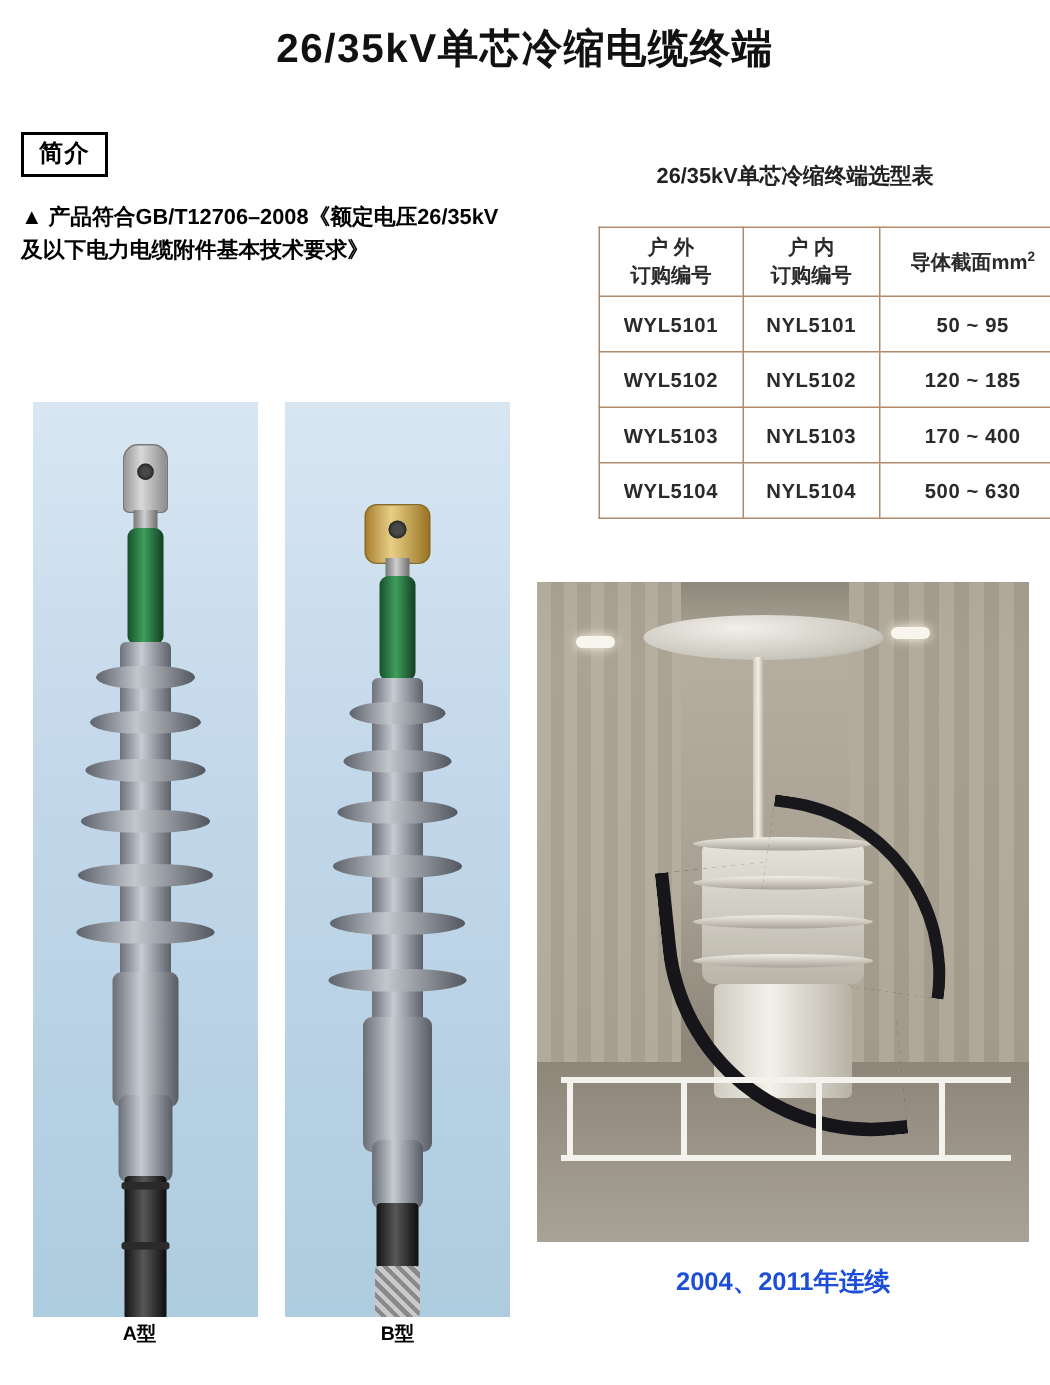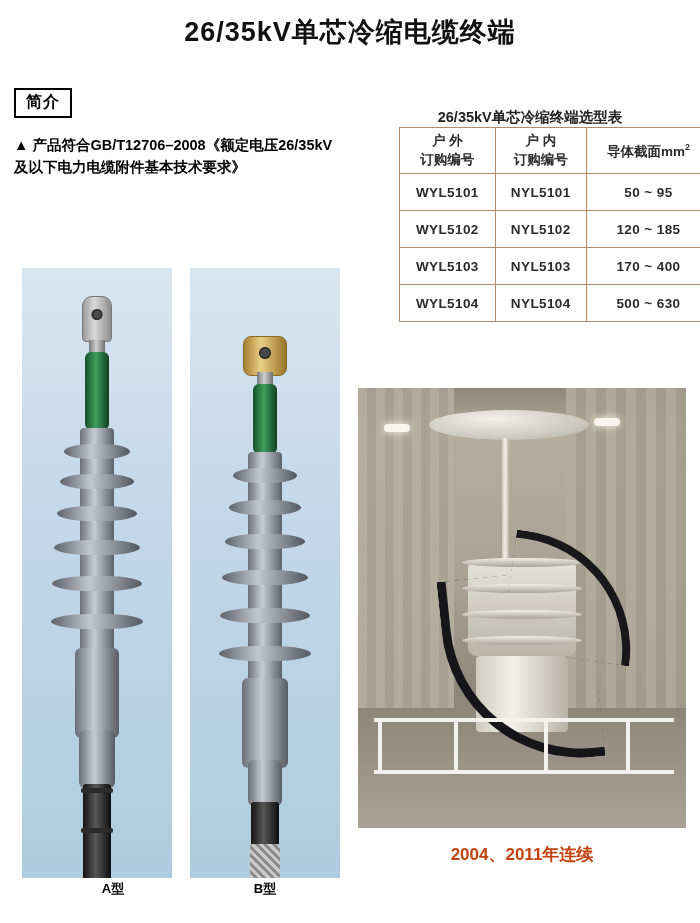--- a/index.html
+++ b/index.html
@@ -62,21 +62,21 @@
     position: absolute;
     left: 374px;
     top: 108px;
     width: 312px;
   }
   .table-caption {
     text-align: center;
     font-size: 14.5px;
     font-weight: bold;
     color: #222;
-    margin-bottom: 0;
+    margin-bottom: 24px;
   }
   table.spec {
     border-collapse: collapse;
     width: 100%;
     background: #fff;
     margin-left: 25px;
   }
   table.spec th, table.spec td {
     border: 1px solid #b08a6a;
     text-align: center;
@@ -116,21 +116,21 @@
   .photo-a { left: 8px; }
   .photo-b { left: 176px; }
   .photo-label {
     position: absolute;
     top: 612px;
     width: 150px;
     text-align: center;
     font-size: 13px;
     font-weight: bold;
   }
-  .label-a { left: 24px; }
+  .label-a { left: 4px; }
   .label-b { left: 176px; }
 
   
   .lug {
     position: absolute;
     left: 50%;
     transform: translateX(-50%);
     width: 30px; height: 46px;
     border-radius: 10px 10px 4px 4px;
   }
@@ -322,21 +322,21 @@
   
   .lab-caption {
     position: absolute;
     left: 358px;
     top: 842px;
     width: 328px;
     text-align: center;
     font-size: 17px;
     font-weight: bold;
     line-height: 1.55;
-    color: #c2410c;
+    color: #1d4ed8;
   }
 </style>
 </head>
 <body>
 
 <div class="page-title">26/35kV单芯冷缩电缆终端</div>
 
 <div class="intro">
   <div class="intro-badge">简介</div>
   <div class="intro-para">

